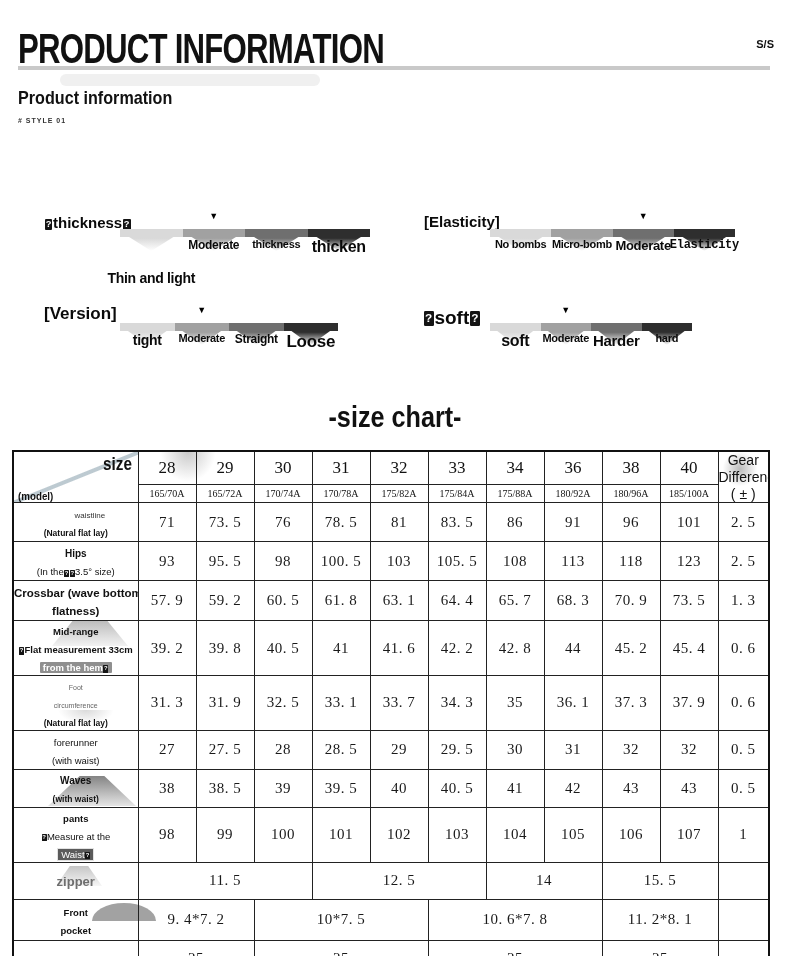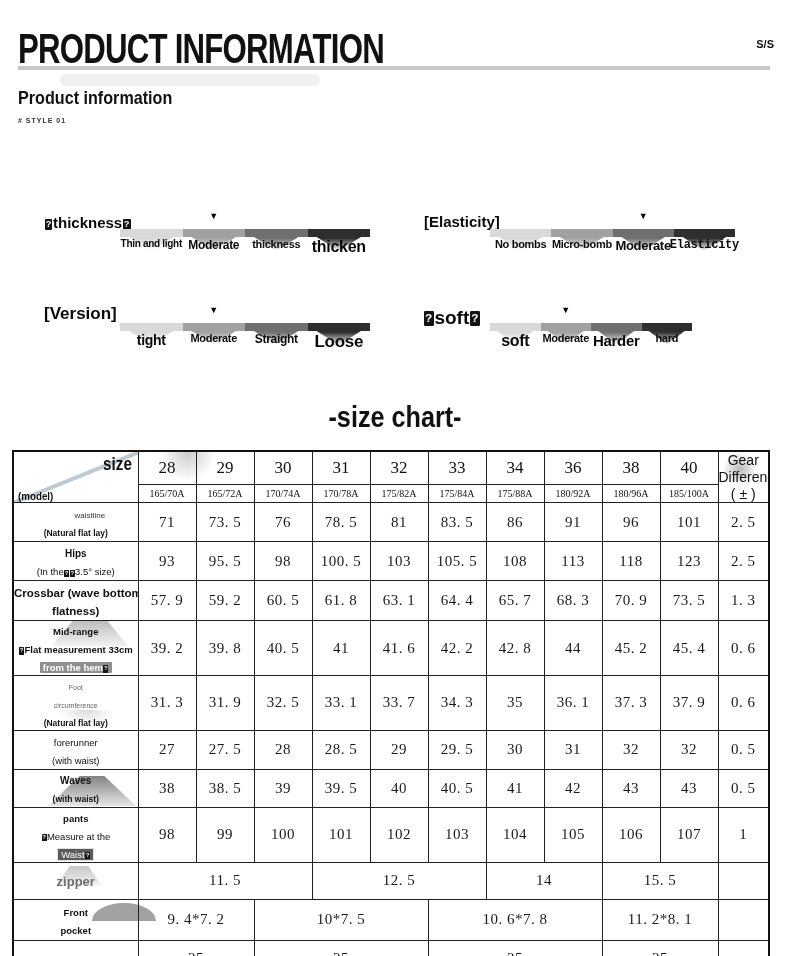--- a/index.html
+++ b/index.html
@@ -14,21 +14,21 @@
             transform:scaleX(.85);transform-origin:left top;white-space:nowrap;}
   .style-note{position:absolute;left:18px;top:117px;font-size:7px;font-weight:700;color:#333;letter-spacing:1px;}
   
   .tofu{display:inline-block;background:#141414;color:#fff;font-size:62%;line-height:1.25;
         padding:0 .12em;border-radius:.1em;vertical-align:12%;margin:0 .06em;font-weight:700;}
   
   .scales{position:absolute;inset:0;}
   .scale{position:absolute;height:8px;}
   .sc0{left:120px;top:229px;width:250px;}
   .sc1{left:490px;top:229px;width:245px;}
-  .sc2{left:120px;top:323px;width:250px;}
+  .sc2{left:120px;top:323px;width:218px;}
   .sc3{left:490px;top:323px;width:202px;}
   .scale-title{position:absolute;white-space:nowrap;font-weight:700;color:#0a0a0a;}
   .sc0 .scale-title{left:-76px;top:-15px;font-size:15px;}
   .sc1 .scale-title{left:-66px;top:-16px;font-size:15px;}
   .sc2 .scale-title{left:-76px;top:-19px;font-size:17px;}
   .sc3 .scale-title{left:-67px;top:-16px;font-size:19px;}
   .bar{display:flex;height:8px;width:100%;}
   .seg{position:relative;flex:1;}
   .seg-fill{position:absolute;inset:0;background:var(--c);}
   .tri{position:absolute;top:7px;left:12%;width:76%;height:15px;
@@ -100,21 +100,21 @@
   <div class="subtitle">Product information</div>
   <div class="style-note"># STYLE 01</div>
 
   <div class="scales">
     <div class="scale sc0">
         <div class="scale-title"><span class="tofu">?</span>thickness<span class="tofu">?</span></div>
         <div class="bar">
           <div class="seg" style="--c: #d9d9d9;">
             <div class="seg-fill"></div>
             <div class="tri"></div>
-            <div class="seg-label" style="font-size: 10px;">Thin and light</div>
+            <div class="seg-label" style="font-size: 14px; margin-top: 32px;">Thin and light</div>
           </div>
           <div class="seg" style="--c: #a1a1a1;">
             <div class="seg-fill"></div>
             <div class="tri"></div>
             <div class="seg-label" style="font-size: 12px;">Moderate</div>
             <div class="arrow">▼</div>
           </div>
           <div class="seg" style="--c: #6f6f6f;">
             <div class="seg-fill"></div>
             <div class="tri"></div>

